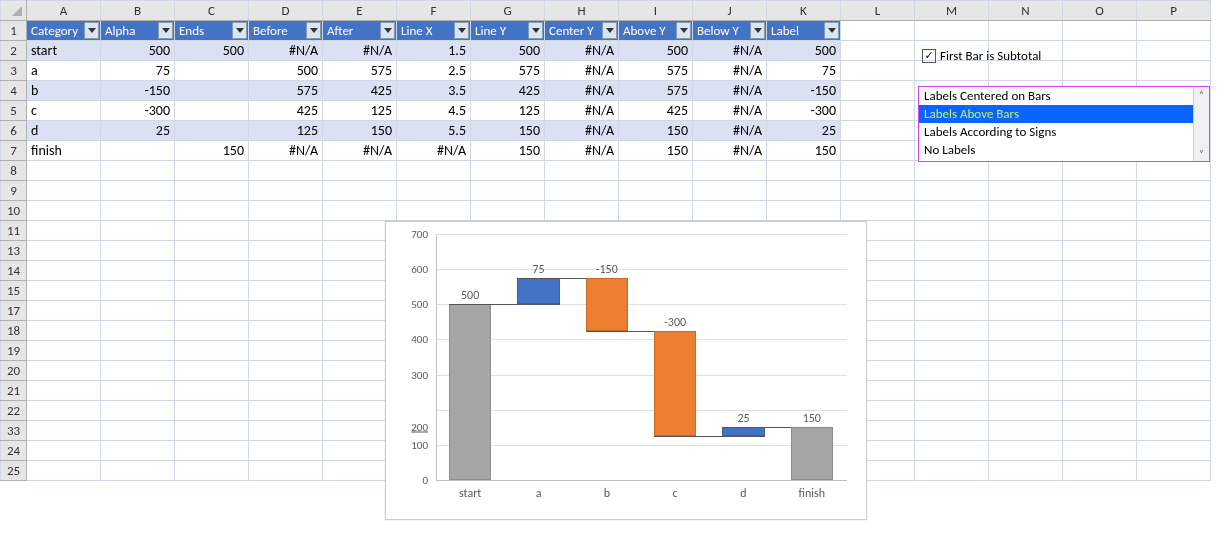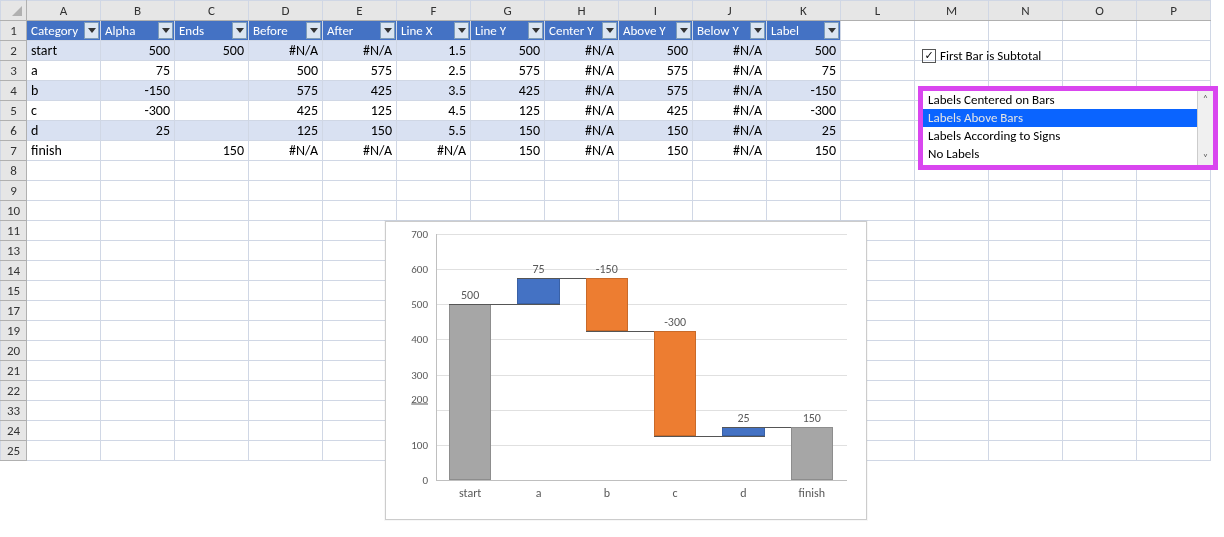--- a/index.html
+++ b/index.html
@@ -14,24 +14,24 @@
 .tblhdr{position:relative;background:#4472c4;color:#fff;font-size:13px;text-align:left;padding-right:16px!important;}
 .tblhdr .arrow{position:absolute;right:1px;top:1px;width:15px;height:17px;background:#dbe5f1;border:1px solid #7f9db9;box-sizing:border-box;}
 .tblhdr .arrow::after{content:"";position:absolute;top:5px;left:3px;width:0;height:0;border-left:4px solid transparent;border-right:4px solid transparent;border-top:5px solid #333;}
 .band{background:#d9e1f2;}
 .num{text-align:right;}
 .txt{text-align:left;}
 
 .chk{position:absolute;left:922px;top:48px;display:flex;align-items:center;gap:4px;font-size:13px;}
 .chk .box{width:12px;height:12px;border:1px solid #555;display:flex;align-items:center;justify-content:center;font-size:11px;line-height:1;}
 
-.listbox{position:absolute;left:918px;top:86px;width:290px;height:74px;border:5px solid #d946ef;background:#fff;font-size:13px;display:flex;}
+.listbox{position:absolute;left:918px;top:86px;width:290px;height:74px;border:1px solid #d946ef;background:#fff;font-size:13px;display:flex;}
 .listbox .items{flex:1;}
 .listbox .item{padding:1px 5px;height:16px;line-height:16px;}
-.listbox .item.sel{background:#0a64ff;color:#e5e5e5;}
+.listbox .item.sel{background:#0a64ff;color:#bef264;}
 .listbox .scroll{width:15px;border-left:1px solid #ccc;background:#f0f0f0;display:flex;flex-direction:column;justify-content:space-between;}
 .listbox .sb-btn{height:15px;display:flex;align-items:center;justify-content:center;color:#555;font-size:10px;}
 
 .chart{position:absolute;left:385px;top:221px;width:480px;height:297px;background:#fff;border:1px solid #ccc;box-shadow:0 0 0 1px rgba(0,0,0,0.03);}
 .plot{position:absolute;left:50px;top:12px;width:410px;height:246px;border-left:1px solid #bfbfbf;border-bottom:1px solid #bfbfbf;}
 .gridline{position:absolute;left:0;width:100%;border-top:1px solid #e0e0e0;}
 .ytick{position:absolute;left:0;width:42px;text-align:right;font-size:11px;color:#595959;transform:translateY(-50%);}
 .xcat{position:absolute;top:264px;width:68px;text-align:center;font-size:12px;color:#595959;}
 .bar{position:absolute;box-sizing:border-box;border:1px solid rgba(0,0,0,0.15);}
 .bar.gray{background:#a6a6a6;}
@@ -348,20 +348,39 @@
           <td></td>
           <td></td>
           <td></td>
           <td></td>
           <td></td>
           <td></td>
           <td></td>
           <td></td>
         </tr>
         <tr>
+          <th class="rowhdr">18</th>
+          <td></td>
+          <td></td>
+          <td></td>
+          <td></td>
+          <td></td>
+          <td></td>
+          <td></td>
+          <td></td>
+          <td></td>
+          <td></td>
+          <td></td>
+          <td></td>
+          <td></td>
+          <td></td>
+          <td></td>
+          <td></td>
+        </tr>
+        <tr>
           <th class="rowhdr">19</th>
           <td></td>
           <td></td>
           <td></td>
           <td></td>
           <td></td>
           <td></td>
           <td></td>
           <td></td>
           <td></td>
@@ -514,21 +533,21 @@
         <div class="gridline" style="top: 175.714px;"></div>
         <div class="gridline" style="top: 140.571px;"></div>
         <div class="gridline" style="top: 105.429px;"></div>
         <div class="gridline" style="top: 70.2857px;"></div>
         <div class="gridline" style="top: 35.1429px;"></div>
         <div class="gridline" style="top: 0px;"></div>
       </div>
   <div id="chart-overlay">
         <div class="ytick" style="top: 258px;">0</div>
         <div class="ytick" style="top: 222.857px;">100</div>
-        <div class="ytick" style="top: 177px; text-decoration: underline;">200</div>
+        <div class="ytick" style="top: 205px; text-decoration: underline;">200</div>
         <div class="ytick" style="top: 152.571px;">300</div>
         <div class="ytick" style="top: 117.429px;">400</div>
         <div class="ytick" style="top: 82.2857px;">500</div>
         <div class="ytick" style="top: 47.1429px;">600</div>
         <div class="ytick" style="top: 12px;">700</div>
         <div class="bar gray" style="left: 62.9833px; top: 82.2857px; width: 42.3667px; height: 175.714px;"></div>
         <div class="conn" style="top: 82.2857px; left: 62.9833px; width: 110.7px;"></div>
         <div class="xcat" style="left: 50.1667px;">start</div>
         <div class="dlabel" style="left: 84.1667px; top: 66.2857px;">500</div>
         <div class="bar blue" style="left: 131.317px; top: 55.9286px; width: 42.3667px; height: 26.3571px;"></div>

